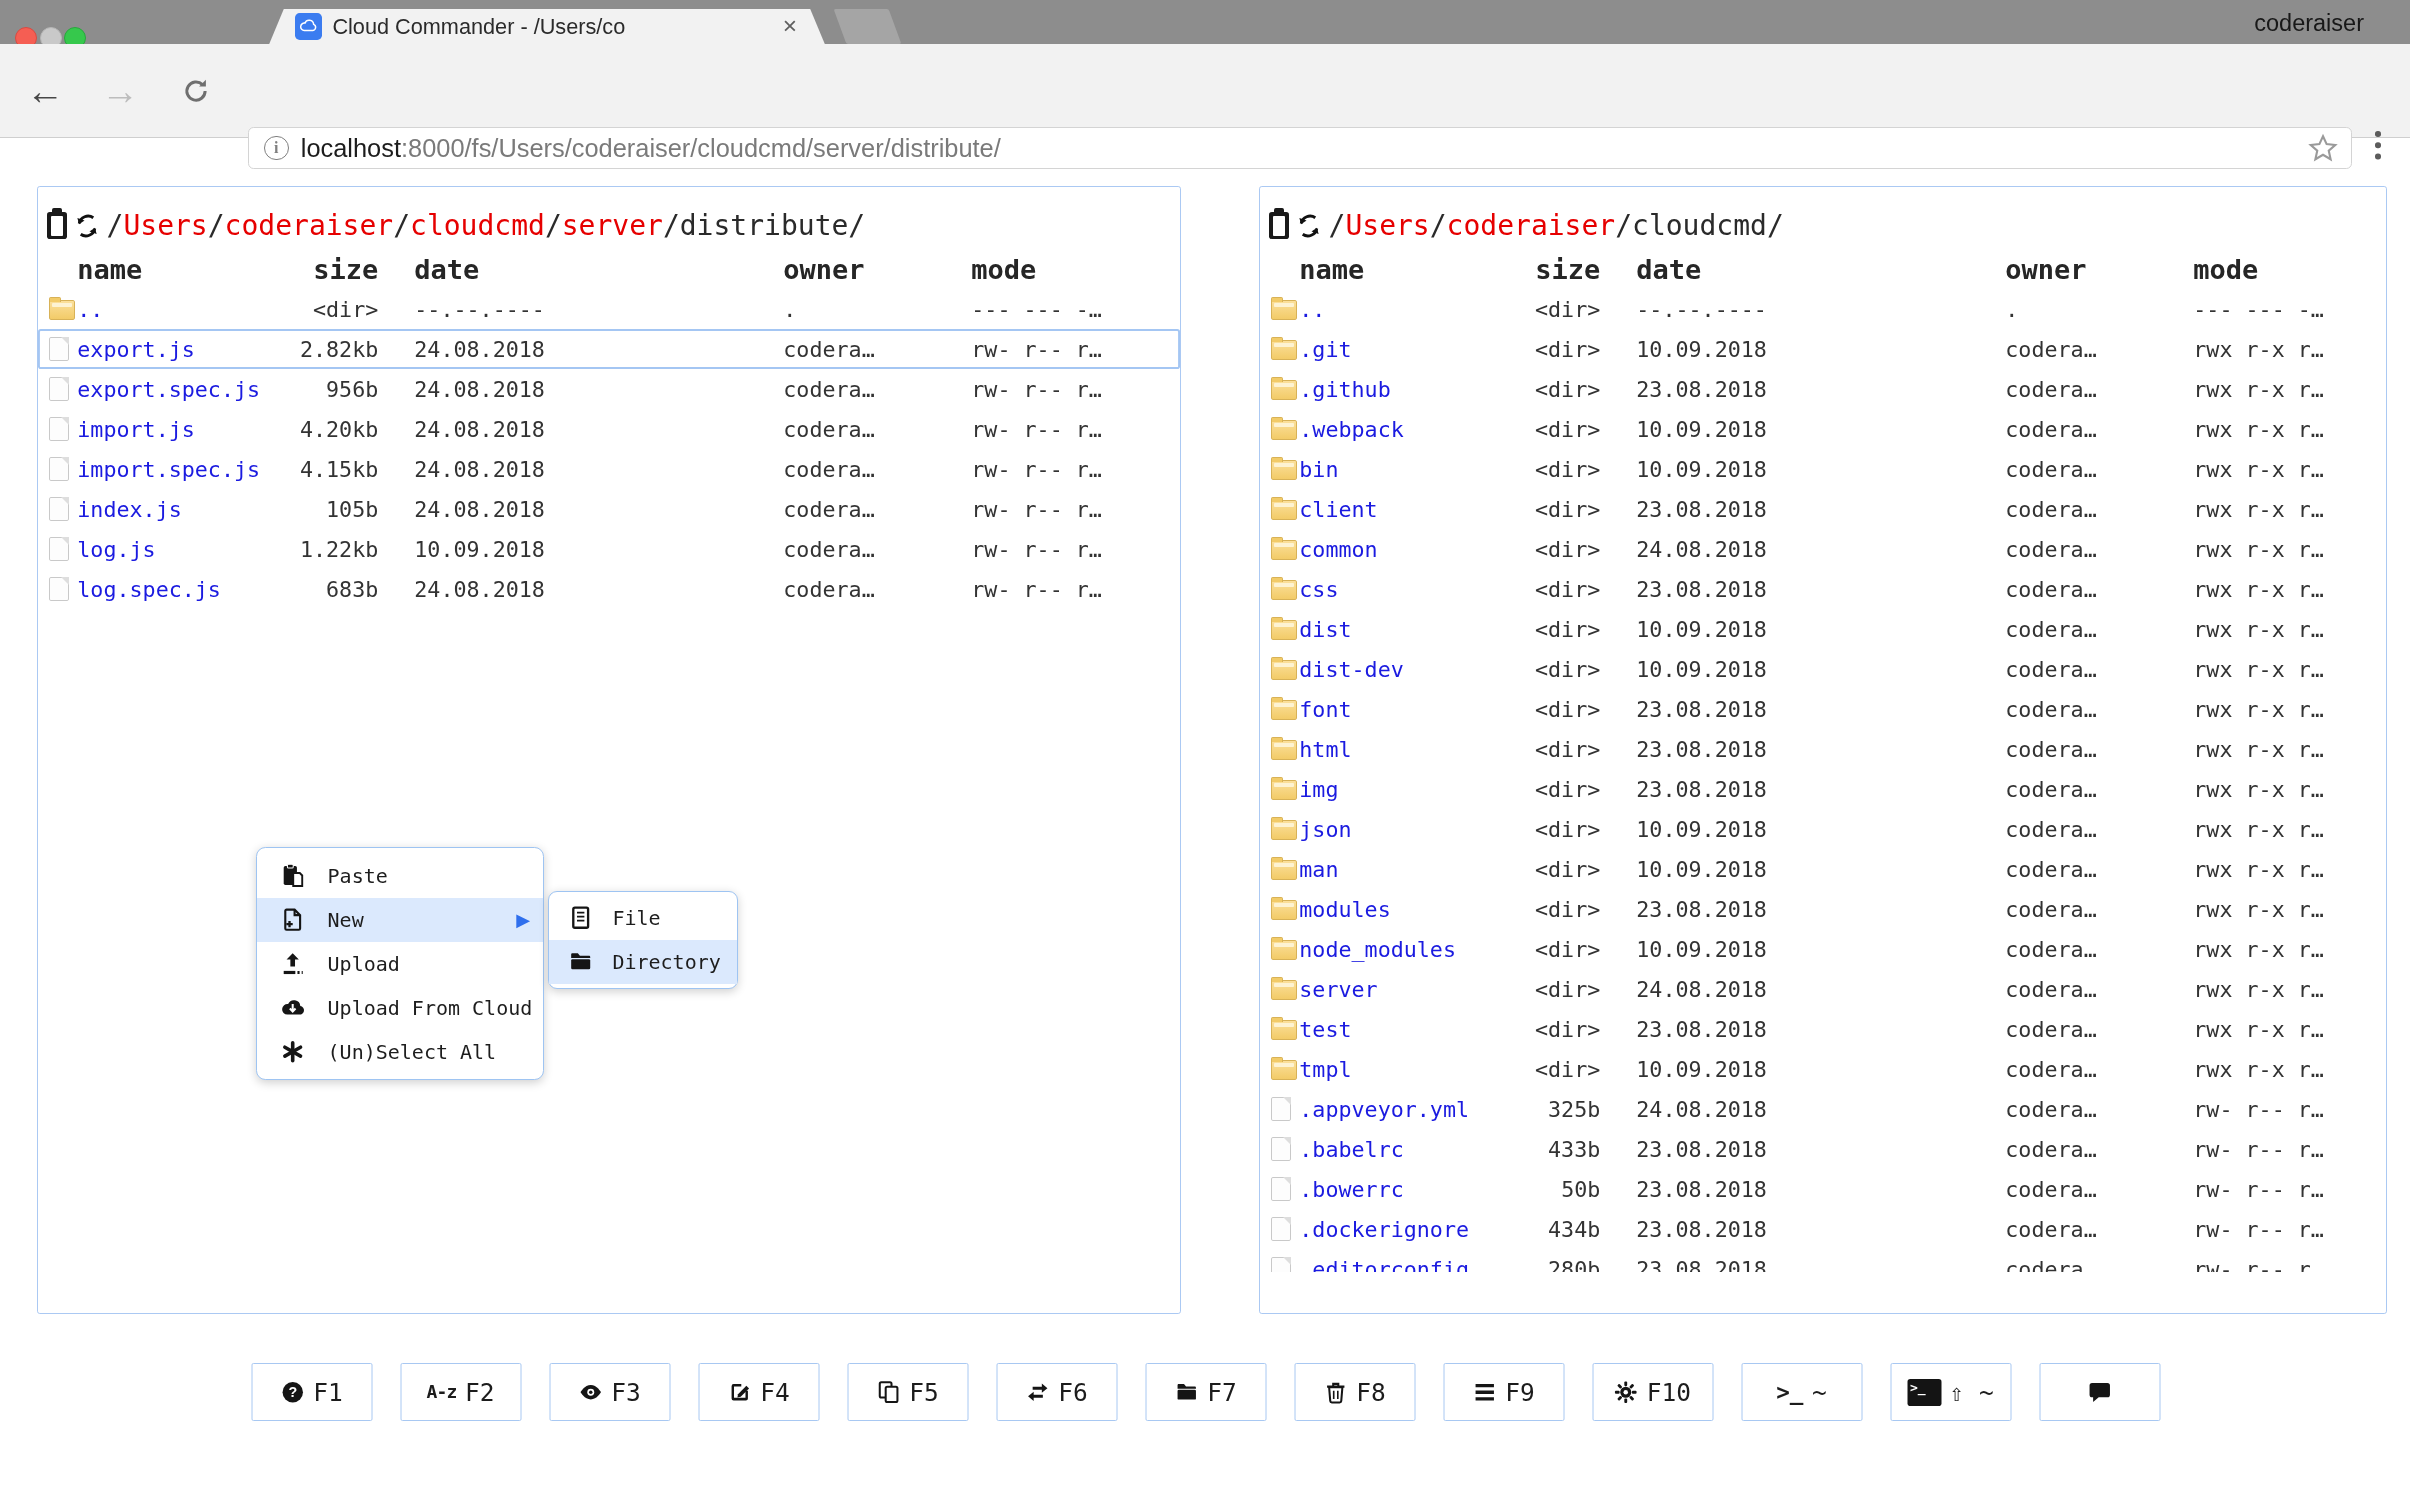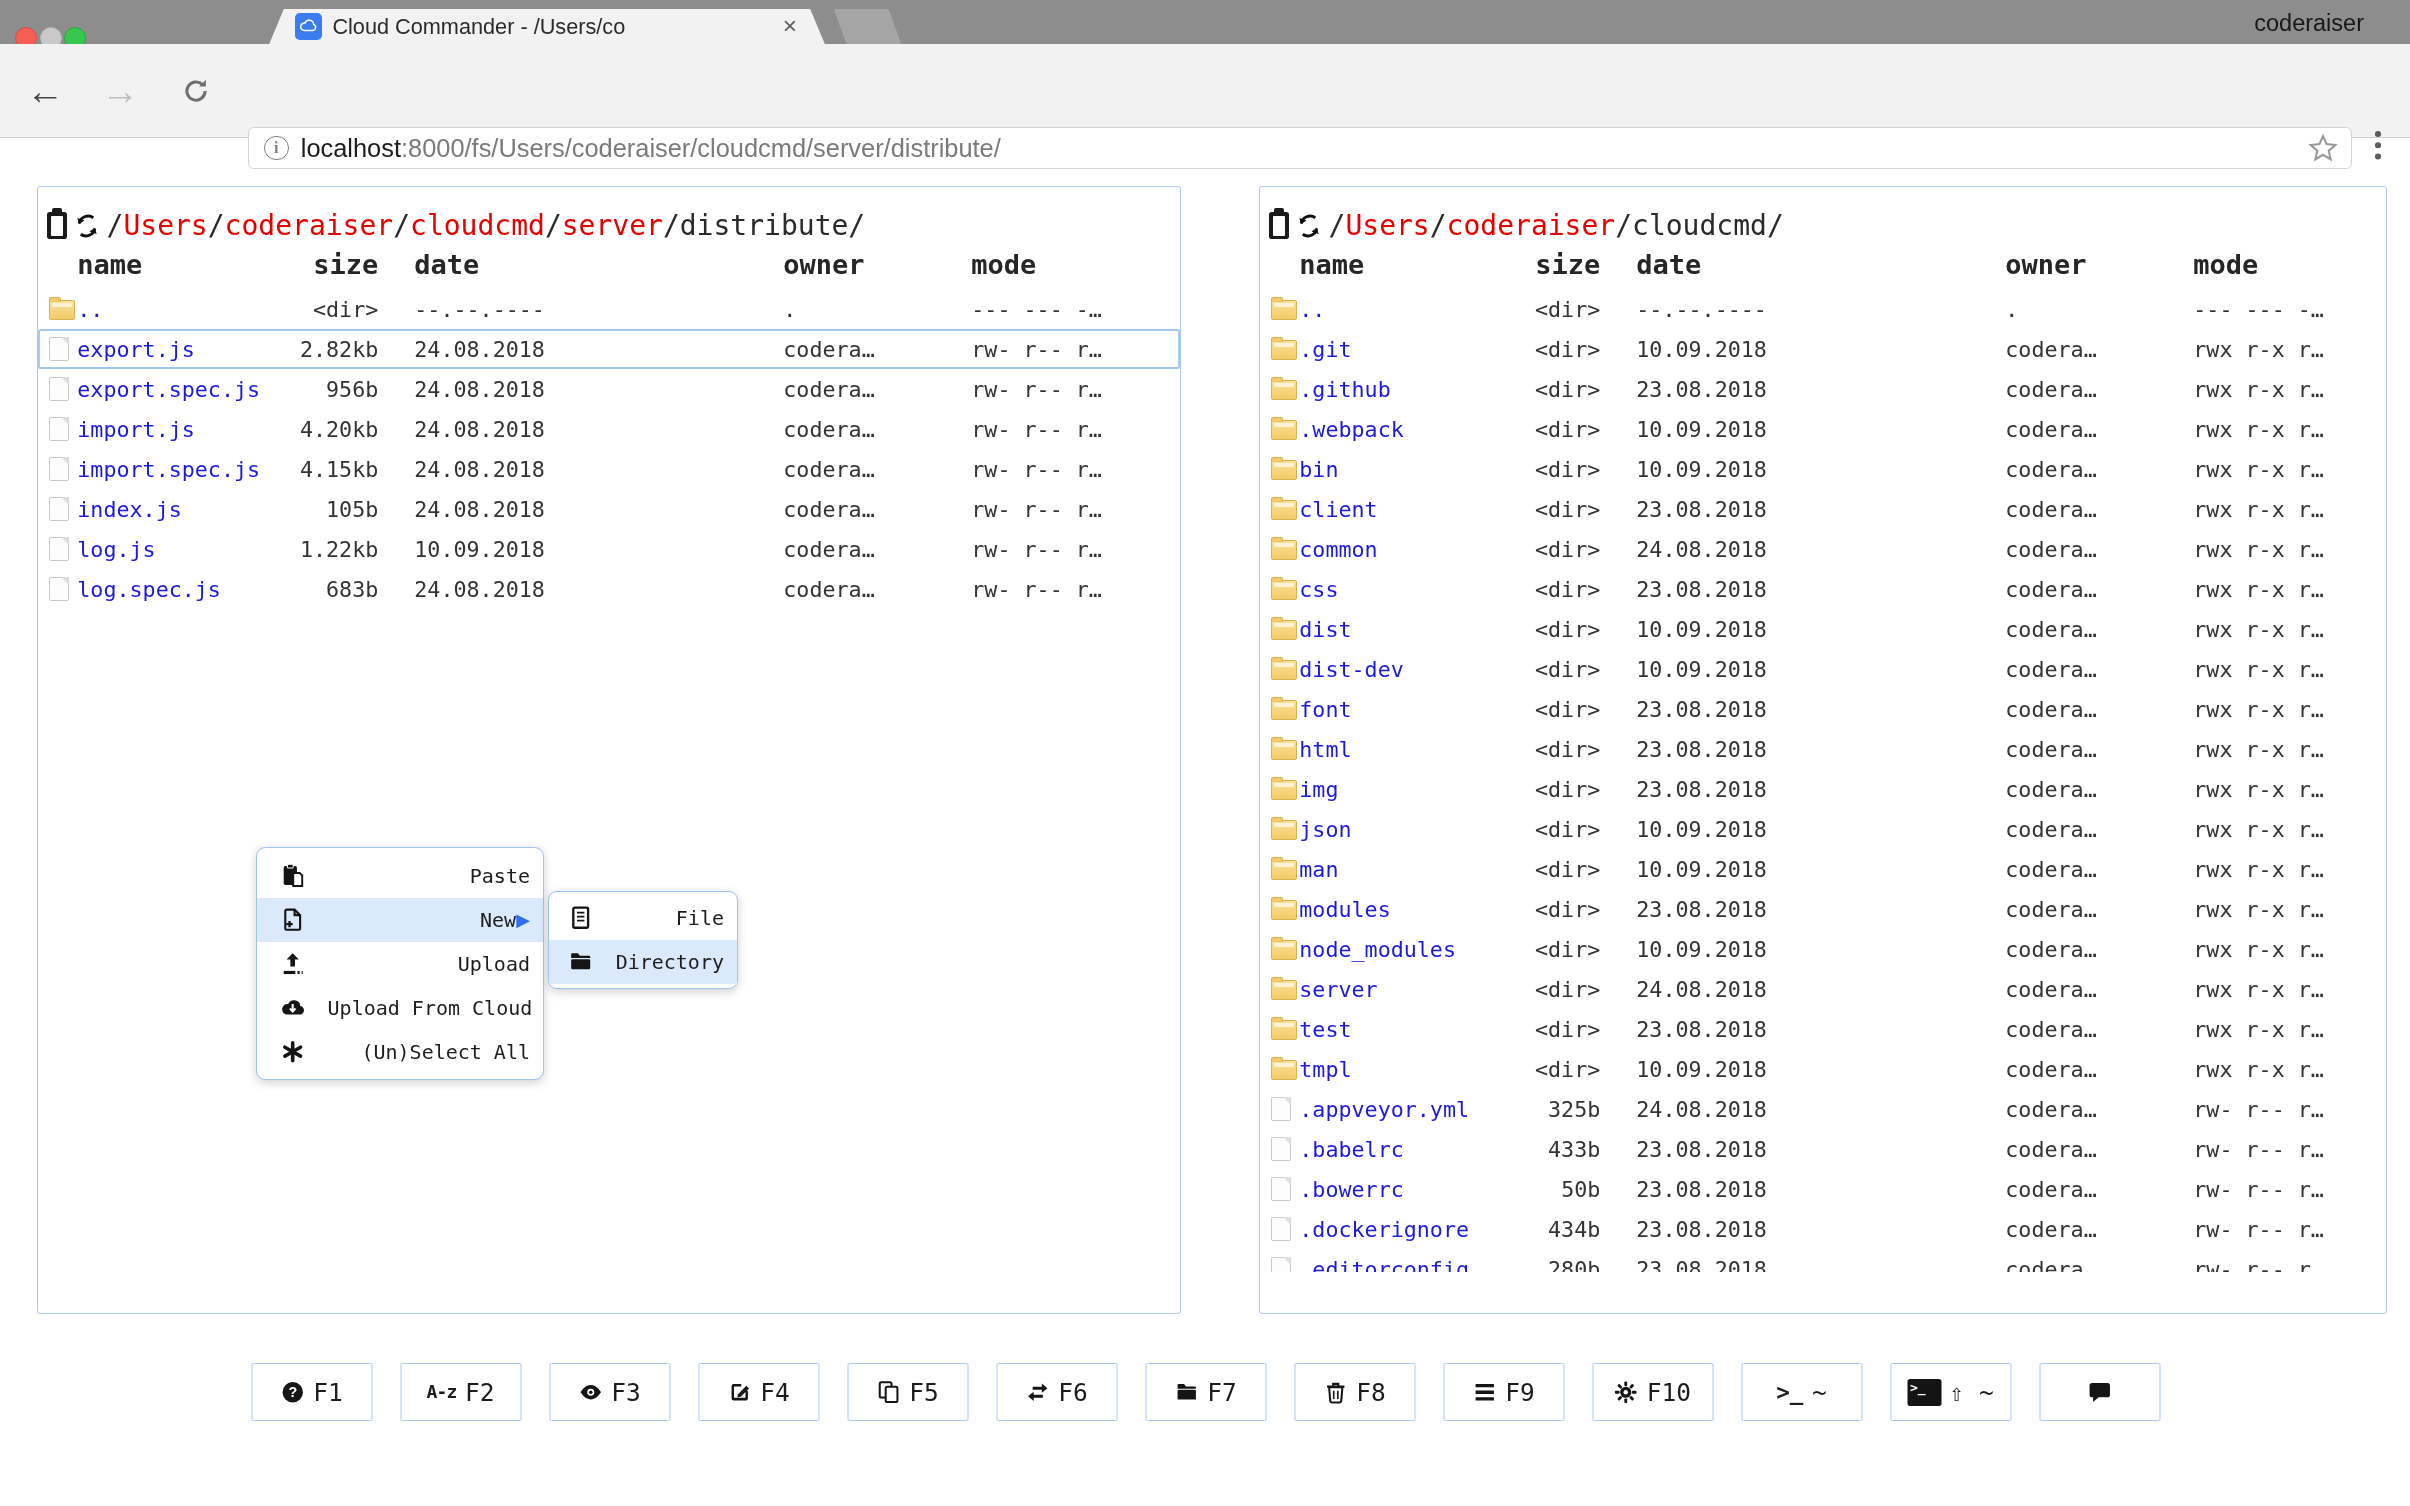--- a/index.html
+++ b/index.html
@@ -58,21 +58,21 @@
   .clip-icon{width:20px;height:27px;background:#1a1a1a;border-radius:2.8px;position:relative;flex:none;}
   .clip-icon::before{content:"";position:absolute;top:-3.8px;left:4.7px;width:10.4px;height:5.6px;
     background:#1a1a1a;border-radius:1.9px;}
   .clip-icon::after{content:"";position:absolute;top:3.8px;left:3.8px;width:12.2px;height:20px;
     background:#fff;border-radius:0.9px;}
   .refresh-ic{width:26px;height:26px;flex:none;}
   .path{font-size:28px;white-space:nowrap;overflow:hidden;}
   .path .sep{color:#2a2a2a;}
   .path .cur{color:#2a2a2a;}
   .path .link{color:#e60000;}
-  .hdr-row{display:flex;align-items:flex-start;height:40px;padding-left:11.3px;
+  .hdr-row{display:flex;align-items:center;height:40px;padding-left:11.3px;
     font-size:27px;font-weight:700;color:#262626;}
   .rows{overflow:hidden;}
   .panel.right .rows{height:983px;}
   .frow{display:flex;align-items:center;height:40px;padding-left:11.3px;font-size:21.7px;color:#333;}
   .frow.selected{box-shadow:inset 0 0 0 1.9px #a4c6f3;border-radius:2.8px;}
   .c-ico{width:28px;flex:none;display:flex;align-items:center;}
   .c-name{width:207px;flex:none;white-space:nowrap;overflow:hidden;}
   .frow .c-name{color:#1b1be0;}
   .c-size{width:94px;flex:none;text-align:right;white-space:nowrap;}
   .c-date{width:141px;flex:none;margin-left:36px;white-space:nowrap;}
@@ -90,21 +90,21 @@
   .fico.file::before{content:"";position:absolute;top:-0.9px;right:-0.9px;width:0;height:0;
     border-style:solid;border-width:0 8.5px 8.5px 0;
     border-color:#fff #dedede transparent transparent;}
   
   .menu{position:absolute;left:256px;top:847px;width:288px;background:#fff;
     border:1.9px solid #9ec4f2;border-radius:9.4px;box-shadow:0 2.8px 9.4px rgba(0,0,0,.18);
     padding:5.6px 0;box-sizing:border-box;z-index:5;}
   .menu-item{height:44px;display:flex;align-items:center;padding:0 13px 0 22.6px;font-size:20px;color:#1d1d1d;}
   .menu-item.hl{background:#dbe9fd;}
   .mi-ico{width:25.4px;height:25.4px;flex:none;margin-right:22.6px;}
-  .mi-label{flex:1;white-space:nowrap;text-align:right;}
+  .mi-label{flex:1;white-space:nowrap;}
   .mi-arrow{flex:none;color:#2f6fed;font-size:18px;font-family:"DejaVu Sans",sans-serif;}
   .submenu{position:absolute;left:548px;top:891px;width:190px;background:#fff;
     border:1.9px solid #9ec4f2;border-radius:9px;box-shadow:0 2.8px 9.4px rgba(0,0,0,.18);
     padding:3.8px 0;box-sizing:border-box;z-index:6;}
   .submenu .menu-item{padding-left:19px;}
   .submenu .mi-ico{margin-right:19px;}
   
   .fkeys{position:absolute;top:1363px;left:50%;transform:translateX(-50%);
     display:flex;gap:28px;}
   .fk{width:121px;height:58px;background:#fff;border:1.9px solid #a8c8f2;border-radius:1.9px;

